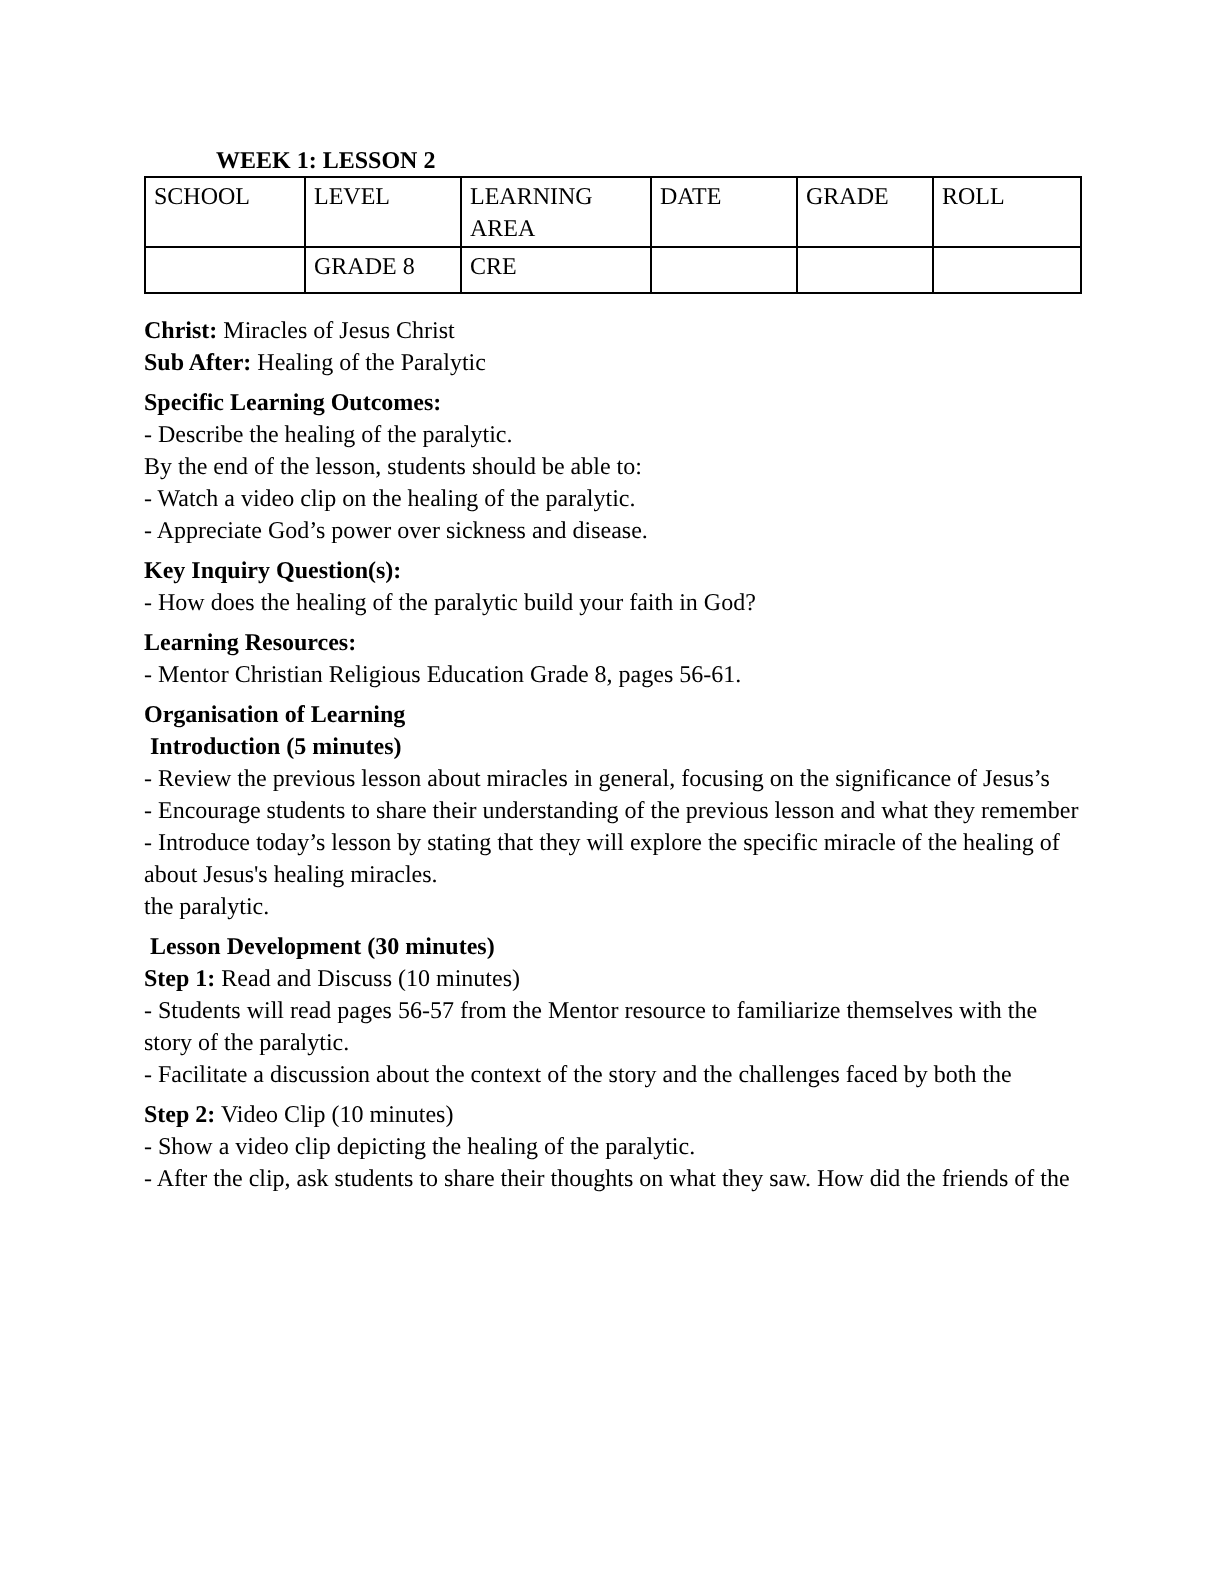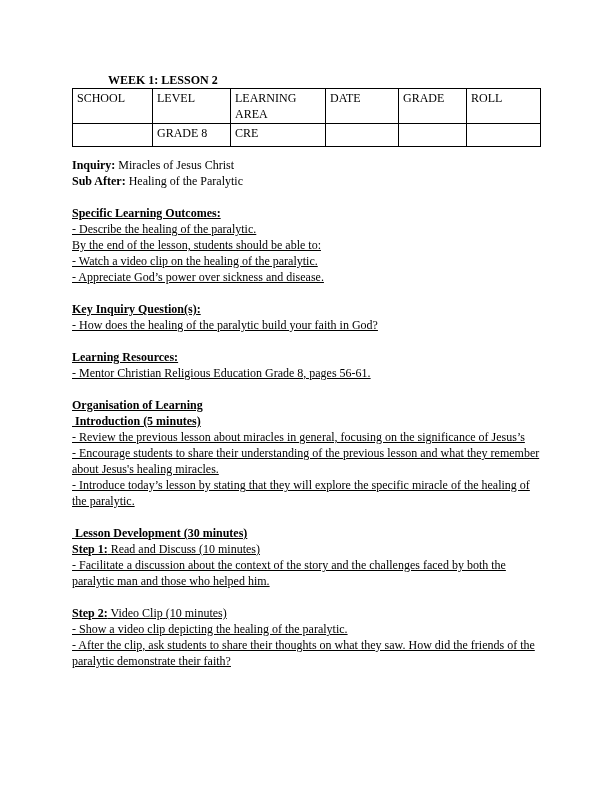--- a/index.html
+++ b/index.html
@@ -13,21 +13,21 @@
   .title { font-weight: bold; margin-left: 36px; white-space: pre; }
   table.info { border-collapse: collapse; table-layout: fixed; width: 468px; }
   table.info th, table.info td {
     border: 1px solid #000; padding: 1px 4px;
     font-weight: normal; text-align: left; vertical-align: top;
     white-space: pre-wrap; overflow: hidden;
   }
   table.info thead th { height: 31px; }
   table.info tbody td { height: 20px; }
   .doc-body { margin-top: 10px; }
-  .block + .block { margin-top: 16px; text-decoration: underline; }
+  .block + .block { margin-top: 4px; }
   .line { white-space: pre; }
   .b { font-weight: bold; }
 </style>
 </head>
 <body>
 
 <div class="page">
   <div class="title">WEEK 1: LESSON 2</div>
   <table class="info">
     <colgroup>
@@ -54,21 +54,21 @@
           <td>GRADE 8</td>
           <td>CRE</td>
           <td></td>
           <td></td>
           <td></td>
         </tr>
       </tbody>
   </table>
   <div class="doc-body">
       <div class="block">
-        <div class="line"><span class="b">Inquiry:</span><span> Miracles of Jesus Christ</span></div>
+        <div class="line"><span class="b">Christ:</span><span> Miracles of Jesus Christ</span></div>
         <div class="line"><span class="b">Sub After:</span><span> Healing of the Paralytic</span></div>
       </div>
       <div class="block">
         <div class="line"><span class="b">Specific Learning Outcomes:</span></div>
         <div class="line"><span>- Describe the healing of the paralytic.</span></div>
         <div class="line"><span>By the end of the lesson, students should be able to:</span></div>
         <div class="line"><span>- Watch a video clip on the healing of the paralytic.</span></div>
         <div class="line"><span>- Appreciate God’s power over sickness and disease.</span></div>
       </div>
       <div class="block">
@@ -77,30 +77,30 @@
       </div>
       <div class="block">
         <div class="line"><span class="b">Learning Resources:</span></div>
         <div class="line"><span>- Mentor Christian Religious Education Grade 8, pages 56-61.</span></div>
       </div>
       <div class="block">
         <div class="line"><span class="b">Organisation of Learning</span></div>
         <div class="line"><span class="b"> Introduction (5 minutes)</span></div>
         <div class="line"><span>- Review the previous lesson about miracles in general, focusing on the significance of Jesus’s</span></div>
         <div class="line"><span>- Encourage students to share their understanding of the previous lesson and what they remember</span></div>
+        <div class="line"><span>- Introduce today’s lesson by stating that they will explore the specific miracle of the healing of</span></div>
         <div class="line"><span>about Jesus's healing miracles.</span></div>
-        <div class="line"><span>- Introduce today’s lesson by stating that they will explore the specific miracle of the healing of</span></div>
         <div class="line"><span>the paralytic.</span></div>
       </div>
       <div class="block">
         <div class="line"><span class="b"> Lesson Development (30 minutes)</span></div>
         <div class="line"><span class="b">Step 1:</span><span> Read and Discuss (10 minutes)</span></div>
+        <div class="line"><span>- Students will read pages 56-57 from the Mentor resource to familiarize themselves with the</span></div>
+        <div class="line"><span>story of the paralytic.</span></div>
         <div class="line"><span>- Facilitate a discussion about the context of the story and the challenges faced by both the</span></div>
-        <div class="line"><span>paralytic man and those who helped him.</span></div>
       </div>
       <div class="block">
         <div class="line"><span class="b">Step 2:</span><span> Video Clip (10 minutes)</span></div>
         <div class="line"><span>- Show a video clip depicting the healing of the paralytic.</span></div>
         <div class="line"><span>- After the clip, ask students to share their thoughts on what they saw. How did the friends of the</span></div>
-        <div class="line"><span>paralytic demonstrate their faith?</span></div>
       </div>
     </div>
 </div>
 
 </body></html>

